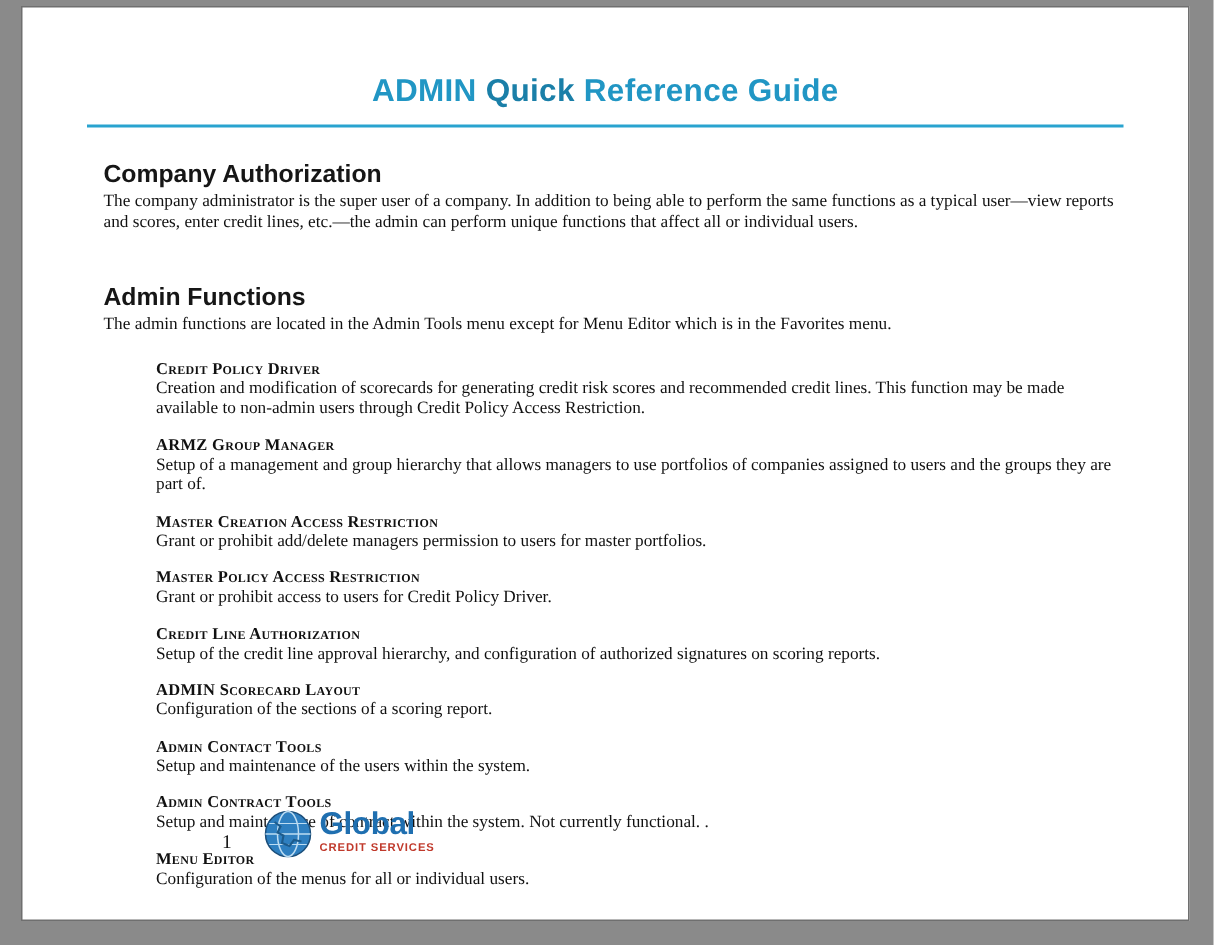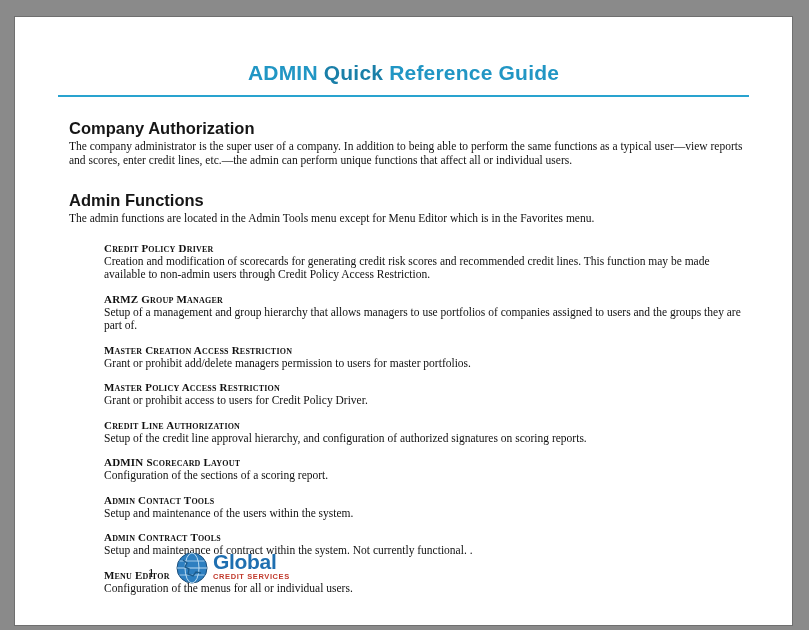--- a/index.html
+++ b/index.html
@@ -9,21 +9,21 @@
   body {
     width: 809px;
     height: 630px;
     background: #8a8a8a;
     font-family: "Liberation Serif", serif;
     overflow: hidden;
   }
   .page {
     position: absolute;
     left: 14px;
-    top: 16px;
+    top: 4px;
     width: 779px;
     height: 610px;
     background: #ffffff;
     border: 1px solid #6f6f6f;
     box-sizing: border-box;
     overflow: hidden;
   }
   .doc-title {
     text-align: center;
     margin-top: 44px;
@@ -53,21 +53,21 @@
     padding: 0 46px 0 41px;
   }
   h2.section {
     font-family: "Liberation Sans", sans-serif;
     font-size: 16.5px;
     font-weight: bold;
     color: #161616;
     margin: 22px 0 2px 13px;
   }
   h2.section.second {
-    margin-top: 24px;
+    margin-top: 34px;
   }
   p.intro {
     font-family: "Liberation Serif", serif;
     font-size: 11.5px;
     line-height: 13.5px;
     color: #111;
     margin: 2px 0 0 13px;
     max-width: 685px;
   }
   .func-list {

